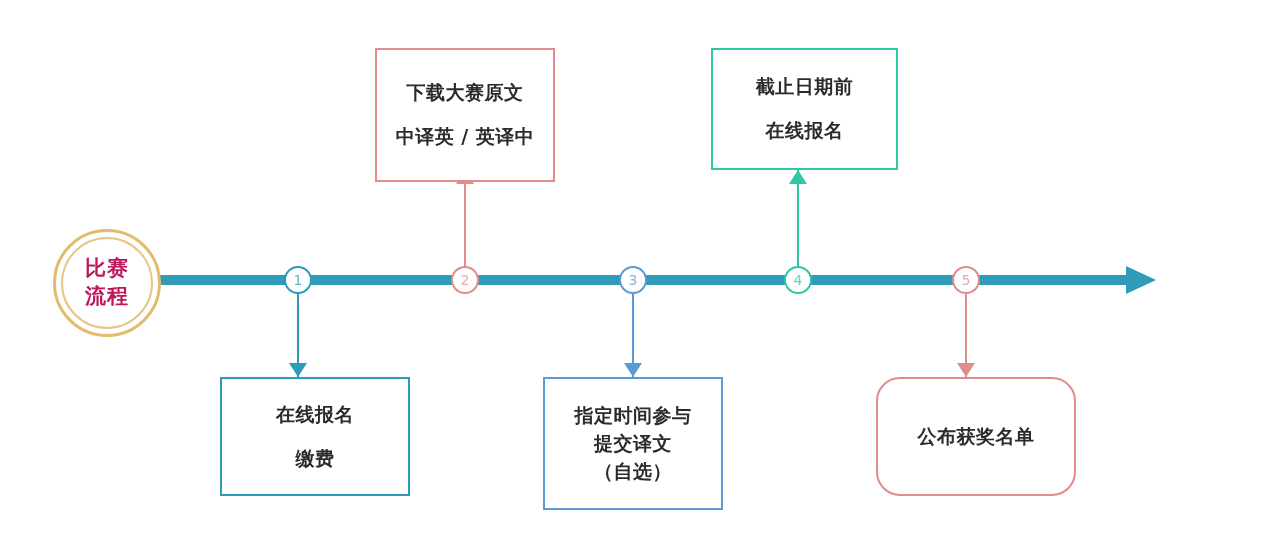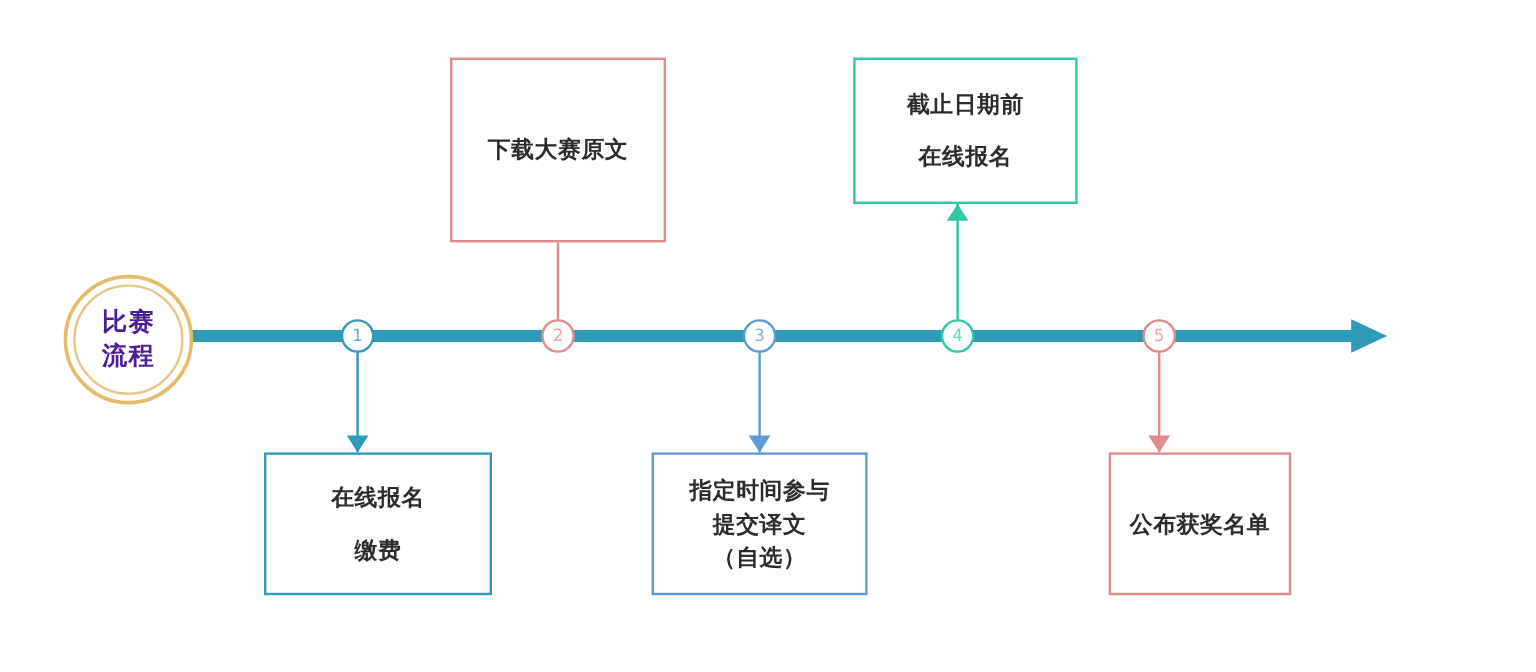--- a/index.html
+++ b/index.html
@@ -45,21 +45,21 @@
     border: 2px solid #e6c684;
     box-sizing: border-box;
     pointer-events: none;
   }
   .start-label {
     position: relative;
     z-index: 2;
     text-align: left;
     font-size: 21px;
     font-weight: bold;
-    color: #4c1d95;
+    color: #be185d;
     line-height: 1.32;
     letter-spacing: 1px;
   }
   .start-label span { display: block; }
 
   
   .axis-line {
     position: absolute;
     left: 158px;
     top: 275px;
@@ -170,45 +170,46 @@
       </div>
       <div class="node-box spaced" style="left: 220px; top: 377px; width: 190px; height: 119px; border-color: rgb(47, 155, 184);">
         <span class="line">在线报名</span>
         <span class="line">缴费</span>
       </div>
       <div class="connector" style="background: rgb(224, 140, 140); left: 464px; top: 170px; height: 110px;"></div>
       <div class="conn-arrow up" style="left: 456px; border-bottom: 14px solid rgb(224, 140, 140); top: 170px;"></div>
       <div class="marker" style="left: 451px; border-color: rgb(224, 140, 140);">
         <span class="marker-num" style="color: rgb(224, 140, 140); opacity: 0.75;">2</span>
       </div>
-      <div class="node-box spaced" style="left: 375px; top: 48px; width: 180px; height: 154px; border-color: rgb(224, 140, 140);">
+      <div class="node-box spaced" style="left: 375px; top: 48px; width: 180px; height: 134px; border-color: rgb(224, 140, 140);">
         <span class="line">下载大赛原文</span>
+        <span class="line">中译英 / 英译中</span>
       </div>
       <div class="connector" style="background: rgb(91, 155, 213); left: 632px; top: 280px; height: 97px;"></div>
       <div class="conn-arrow down" style="left: 624px; border-top: 14px solid rgb(91, 155, 213); top: 363px;"></div>
       <div class="marker" style="left: 619px; border-color: rgb(91, 155, 213);">
         <span class="marker-num" style="color: rgb(91, 155, 213); opacity: 0.75;">3</span>
       </div>
-      <div class="node-box tight" style="left: 543px; top: 377px; width: 180px; height: 119px; border-color: rgb(91, 155, 213);">
+      <div class="node-box tight" style="left: 543px; top: 377px; width: 180px; height: 133px; border-color: rgb(91, 155, 213);">
         <span class="line">指定时间参与</span>
         <span class="line">提交译文</span>
         <span class="line">（自选）</span>
       </div>
       <div class="connector" style="background: rgb(46, 200, 166); left: 797px; top: 170px; height: 110px;"></div>
       <div class="conn-arrow up" style="left: 789px; border-bottom: 14px solid rgb(46, 200, 166); top: 170px;"></div>
       <div class="marker" style="left: 784px; border-color: rgb(46, 200, 166);">
         <span class="marker-num" style="color: rgb(46, 200, 166); opacity: 0.75;">4</span>
       </div>
       <div class="node-box spaced" style="left: 711px; top: 48px; width: 187px; height: 122px; border-color: rgb(46, 200, 166);">
         <span class="line">截止日期前</span>
         <span class="line">在线报名</span>
       </div>
       <div class="connector" style="background: rgb(224, 140, 140); left: 965px; top: 280px; height: 97px;"></div>
       <div class="conn-arrow down" style="left: 957px; border-top: 14px solid rgb(224, 140, 140); top: 363px;"></div>
       <div class="marker" style="left: 952px; border-color: rgb(224, 140, 140);">
         <span class="marker-num" style="color: rgb(224, 140, 140); opacity: 0.75;">5</span>
       </div>
-      <div class="node-box spaced" style="left: 924px; top: 377px; width: 152px; height: 119px; border-color: rgb(224, 140, 140);">
+      <div class="node-box spaced" style="left: 876px; top: 377px; width: 200px; height: 119px; border-color: rgb(224, 140, 140); border-radius: 24px;">
         <span class="line">公布获奖名单</span>
       </div>
     </div>
 
 </div>
 
 </body></html>

